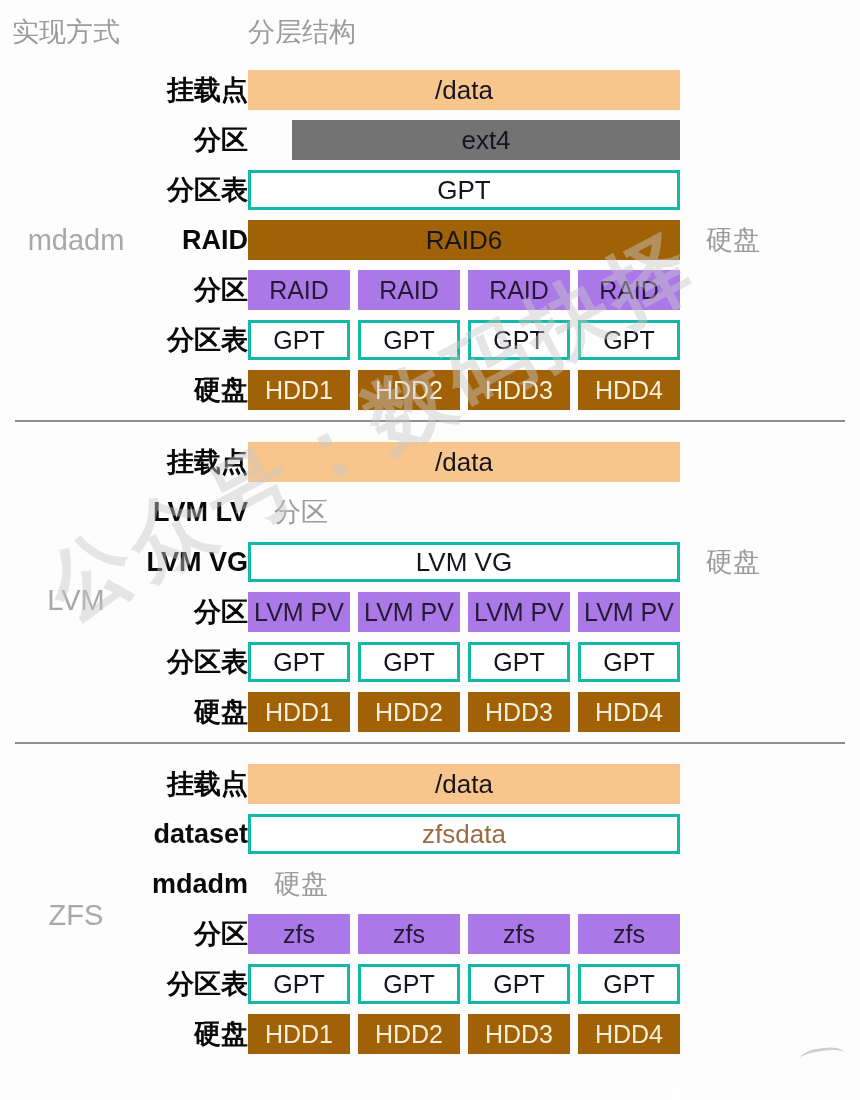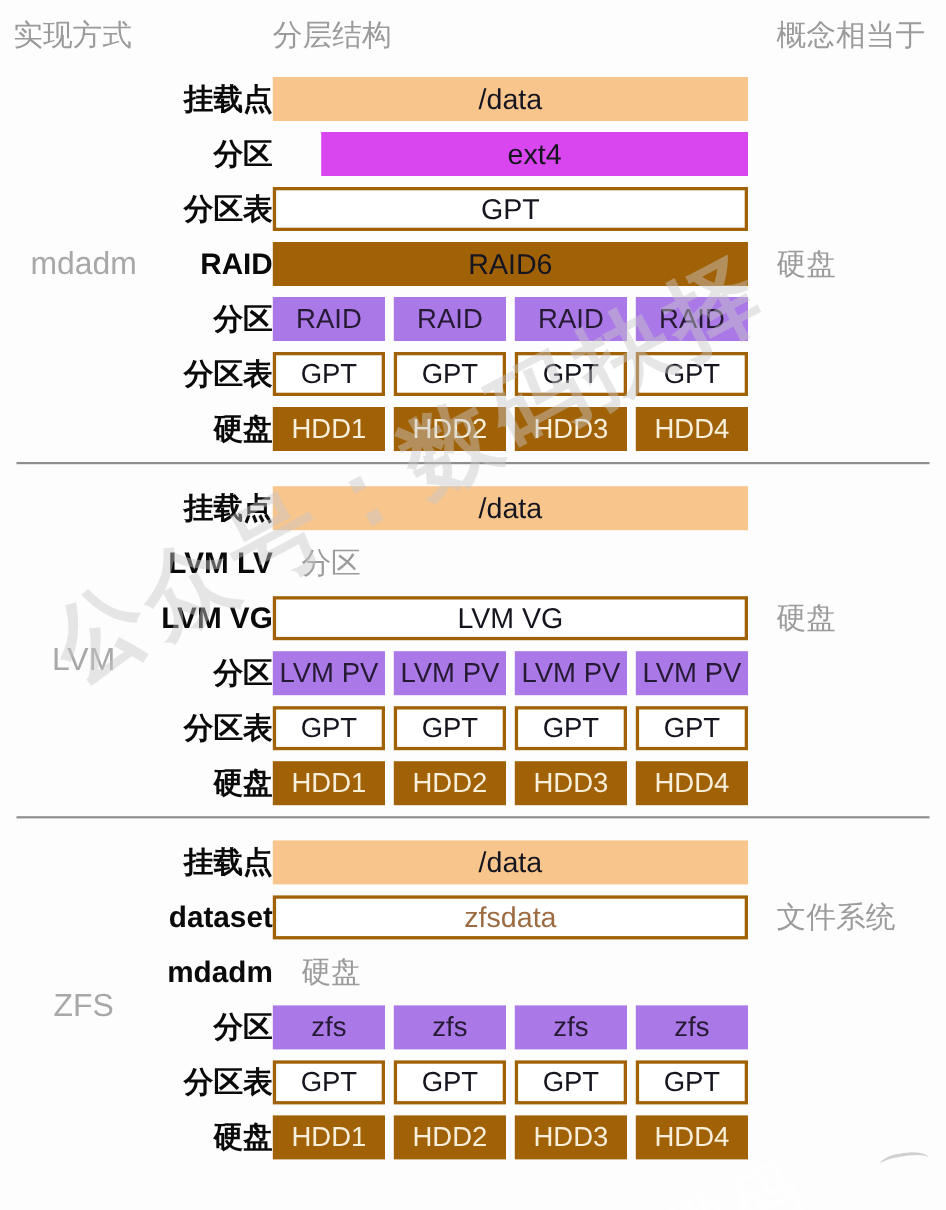--- a/index.html
+++ b/index.html
@@ -24,25 +24,25 @@
     width:248px;text-align:right;
     font-weight:700;color:#0a0a0a;font-size:27px;white-space:nowrap;
   }
   .rcontent{width:432px;height:40px;display:flex;gap:8px;text-align:center;}
   .box{
     flex:1;display:flex;align-items:center;justify-content:center;
     font-size:26px;color:#15151f;box-sizing:border-box;white-space:nowrap;
   }
   .rcontent.multi .box{font-size:25px;}
   .orange{background:#f8c58d;}
-  .green{background:#d946ef;margin-left:44px;}
+  .green{background:#737373;margin-left:44px;}
   .purple{background:#ab78e8;color:#241a33;}
   .brown{background:#a16207;}
   .brown.cream{color:#f7efda;}
-  .outline{background:#ffffff;border:3px solid #a16207;}
+  .outline{background:#ffffff;border:3px solid #14b8a6;}
   .ink-brown{color:#9c6b42;}
   .rright{margin-left:26px;font-size:27px;color:#9b9b9b;white-space:nowrap;}
 
   .divider{height:2px;background:#8e8e8e;margin:8px 15px 20px 15px;}
 
   
   .side-label{
     position:absolute;left:18px;width:116px;height:40px;
     display:flex;align-items:center;justify-content:center;
     color:#a8a8a8;font-size:29px;
@@ -74,21 +74,20 @@
   }
 </style>
 </head>
 <body>
 
 <div class="page">
 
   <div class="header">
     <span class="h-left">实现方式</span>
     <span class="h-center">分层结构</span>
-    <span class="h-right">概念相当于</span>
   </div>
 
   <div class="side-label side-mdadm">mdadm</div>
   <div class="side-label side-lvm">LVM</div>
   <div class="side-label side-zfs">ZFS</div>
 
   <div class="content">
 
     <div>
       <div class="row">
@@ -201,21 +200,20 @@
         <span class="rlabel">挂载点</span>
         <div class="rcontent">
             <div class="box orange">/data</div>
           </div>
       </div>
       <div class="row">
         <span class="rlabel">dataset</span>
         <div class="rcontent">
             <div class="box outline ink-brown">zfsdata</div>
           </div>
-        <span class="rright">文件系统</span>
       </div>
       <div class="row">
         <span class="rlabel">mdadm</span>
         <span class="rright">硬盘</span>
       </div>
       <div class="row">
         <span class="rlabel">分区</span>
         <div class="rcontent multi">
           <div class="box purple">zfs</div>
           <div class="box purple">zfs</div>

